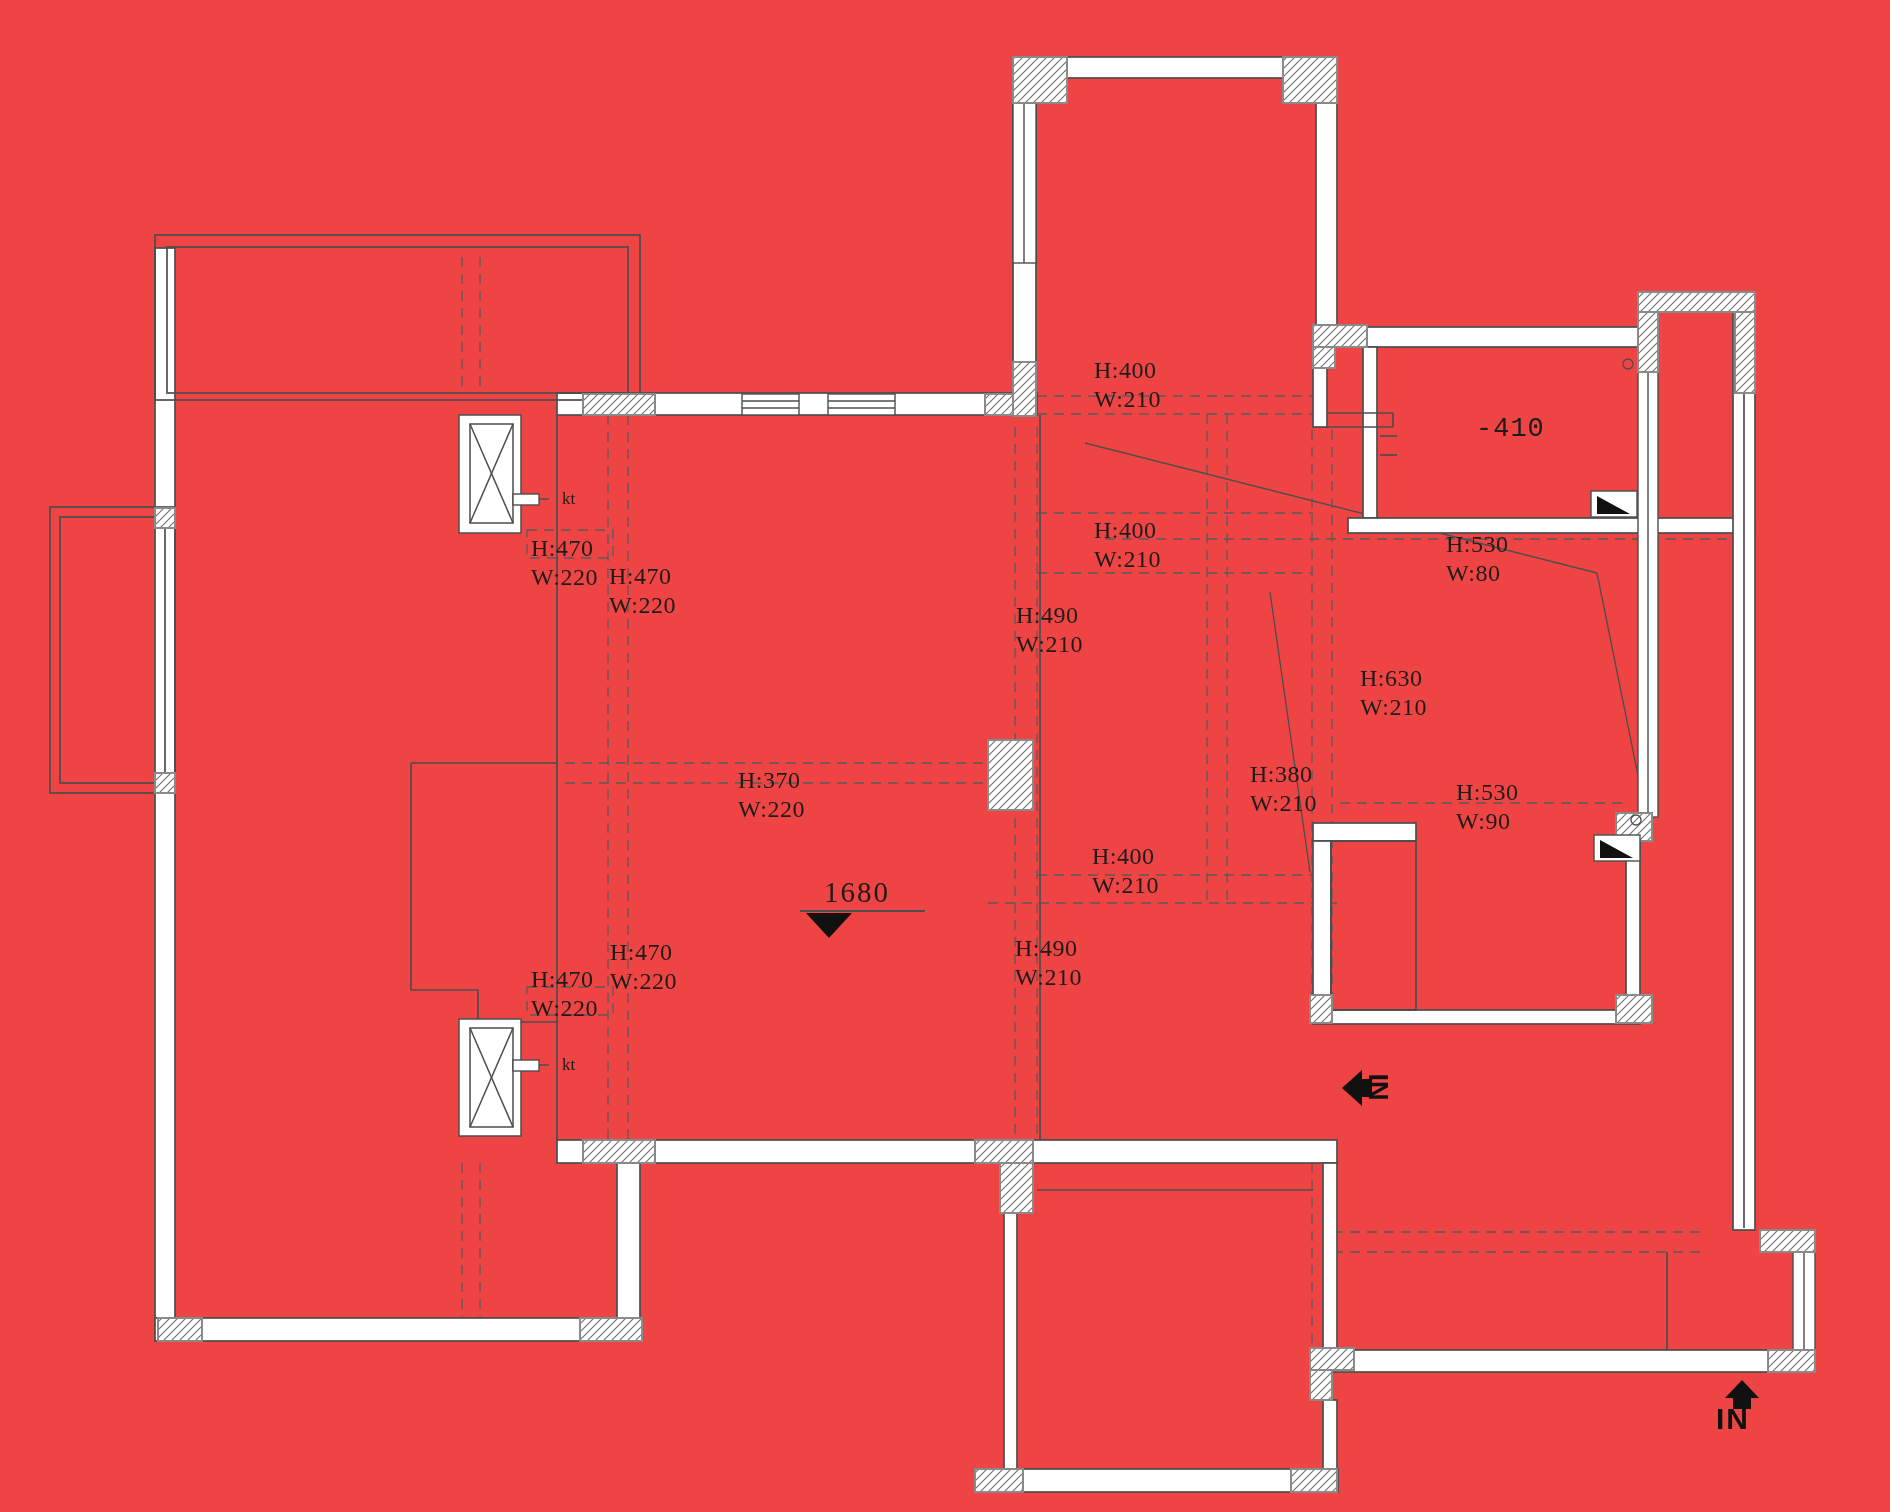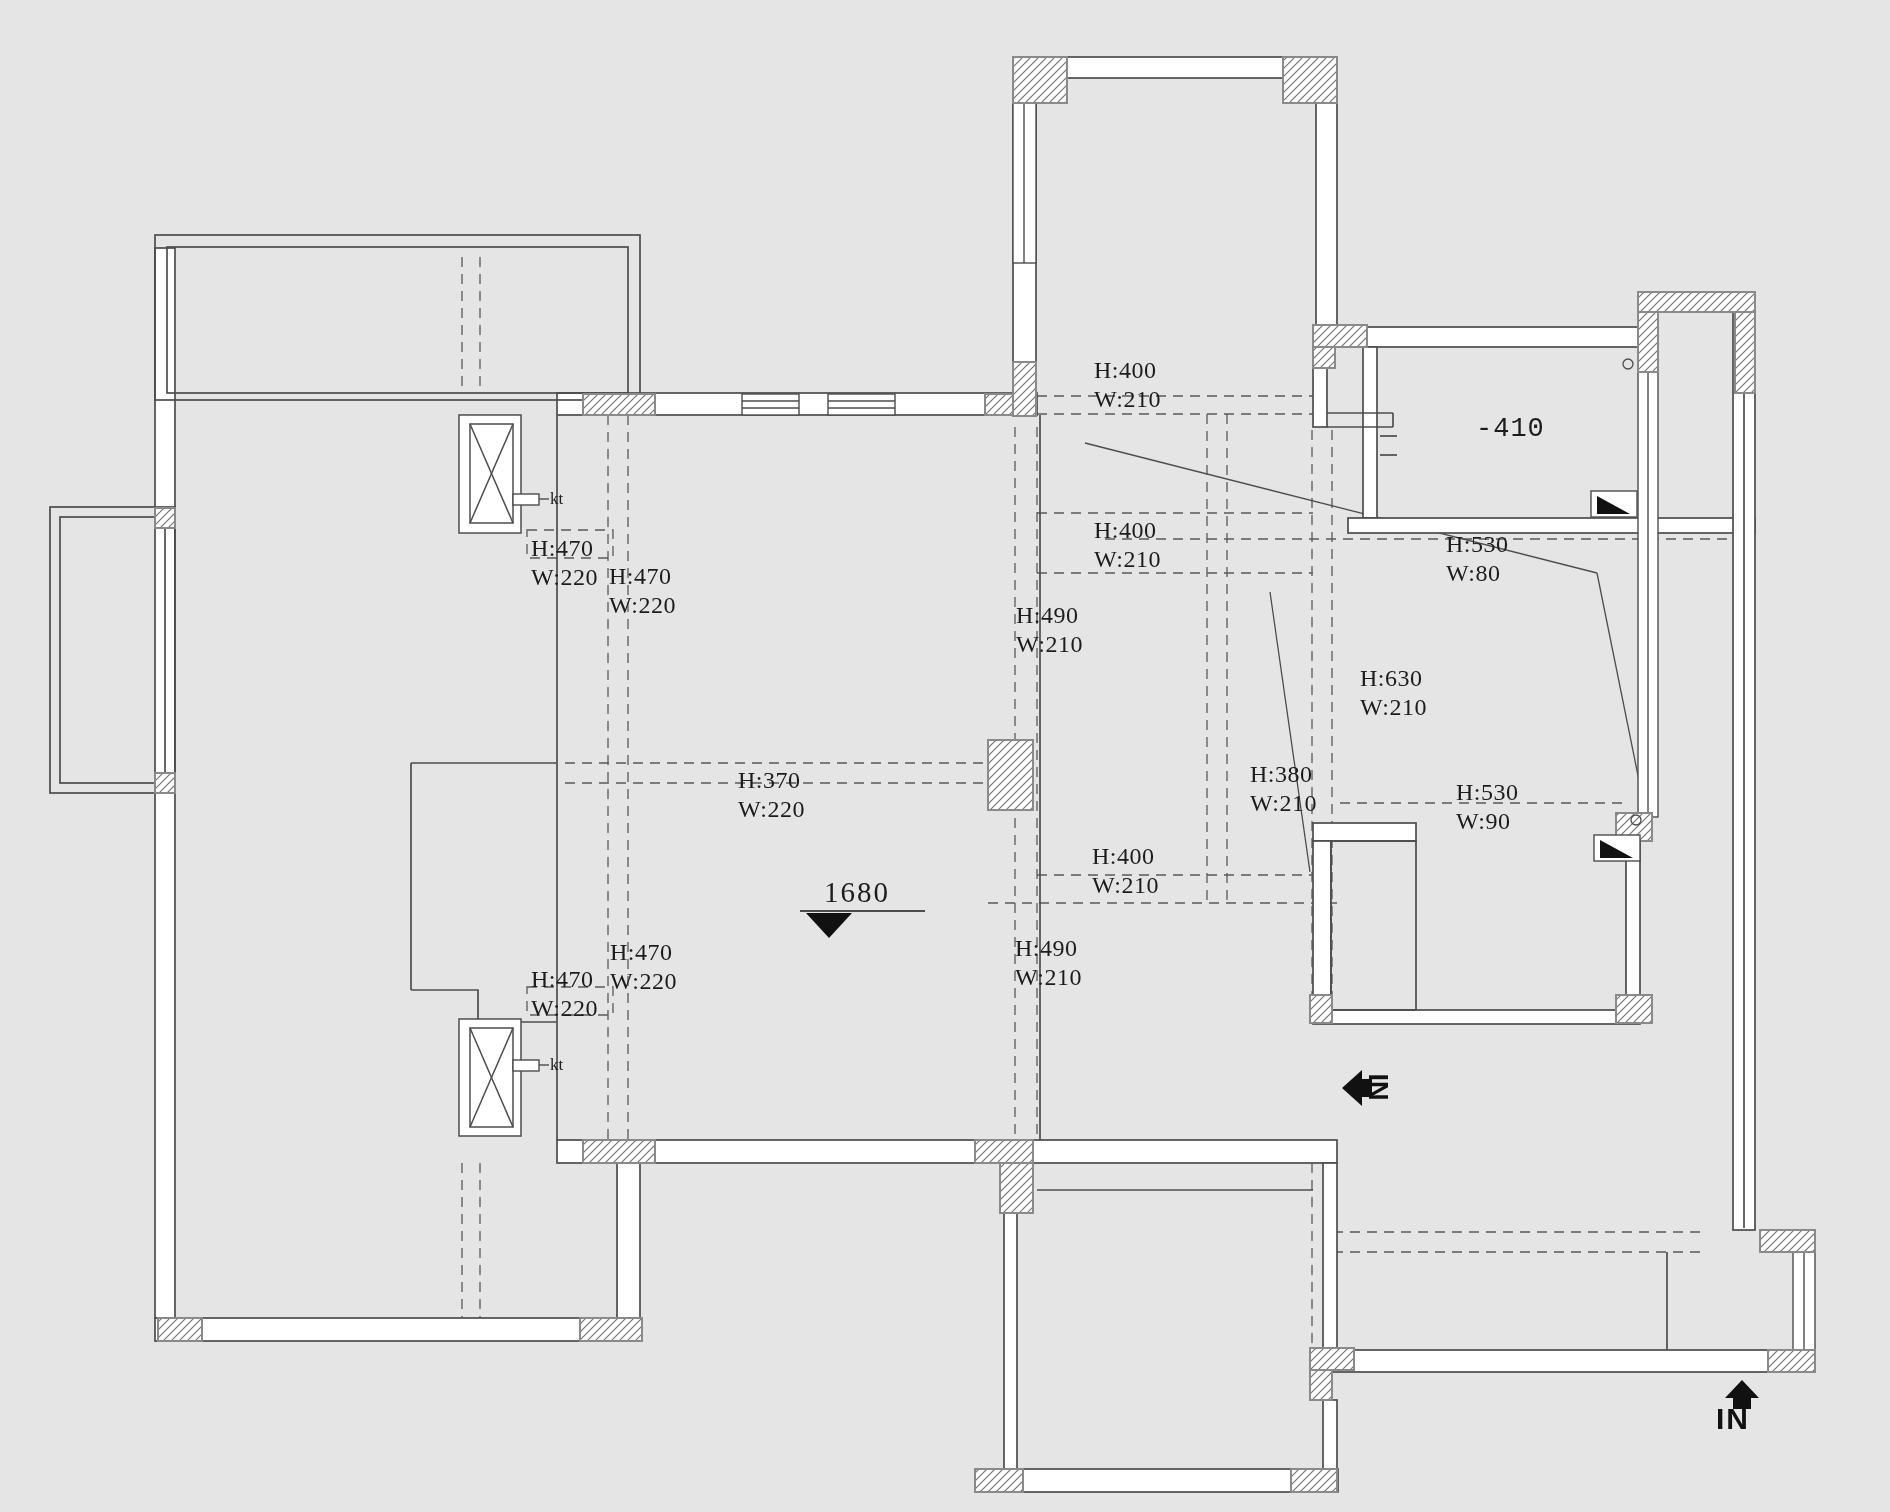--- a/index.html
+++ b/index.html
@@ -1,33 +1,33 @@
 <!DOCTYPE html>
 <html><head>
 <meta charset="utf-8">
 <style>
   html,body{margin:0;padding:0;background:#ffffff;}
   .canvas{
-    position:relative;width:1890px;height:1512px;background:#e5e5e5;
+    position:relative;width:1890px;height:1512px;background:#ef4444;
     font-family:"Liberation Serif", serif;overflow:hidden;
   }
   .canvas svg{position:absolute;left:0;top:0;}
   .dim{
     position:absolute;font-size:24px;line-height:29px;color:#1c1c1c;
     white-space:nowrap;letter-spacing:0.5px;
   }
   .dim span{display:block;}
   .elev-text{
     position:absolute;left:824px;top:876px;font-size:29px;color:#1c1c1c;letter-spacing:2px;
   }
   .level-text{
     position:absolute;left:1476px;top:414px;font-size:27px;color:#1c1c1c;letter-spacing:1px;font-family:Liberation Mono, monospace;
   }
   .kt{
-    position:absolute;font-size:17px;color:#1c1c1c;
+    position:absolute;font-size:17px;color:#1c1c1c;margin-left:12px;
   }
   .kt-1{left:550px;top:489px;}
   .kt-2{left:550px;top:1055px;}
   .in-label{
     position:absolute;font-family:"Liberation Sans", sans-serif;
     font-weight:bold;color:#111111;
   }
   .in-side{
     left:1360px;top:1072px;width:36px;height:30px;font-size:27px;
     transform:rotate(90deg);transform-origin:center;text-align:center;

